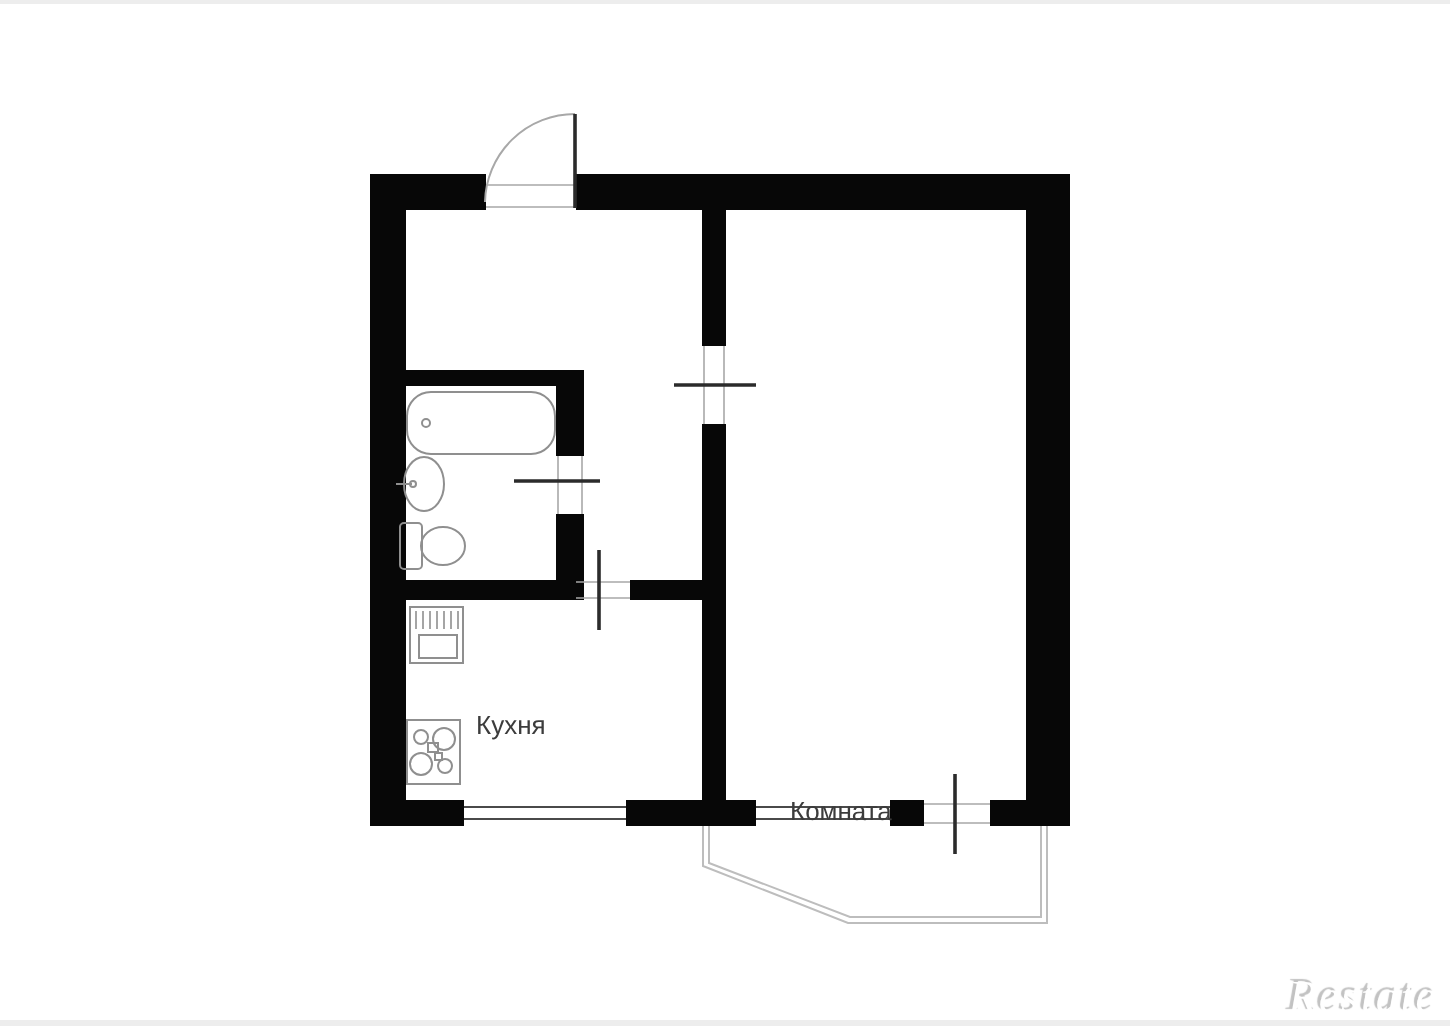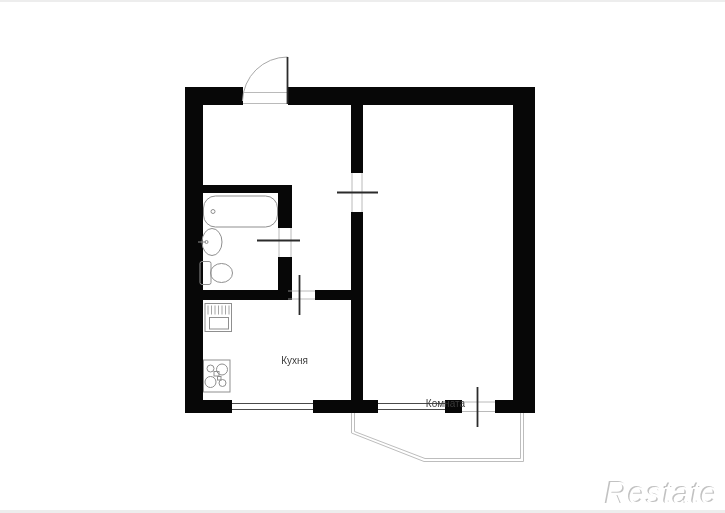--- a/index.html
+++ b/index.html
@@ -15,27 +15,27 @@
   .wall{position:absolute;background:var(--wall,#070707);}
   svg.layer{position:absolute;left:0;top:0;}
   .fixture{fill:none;stroke:var(--fixture,#8f8f8f);stroke-width:1;}
   .fixture .hatch{stroke-width:0.8;}
   .leaf{fill:none;stroke:var(--door-leaf,#2b2b2b);stroke-width:1.8;}
   .thin{fill:none;stroke:var(--thin-edge,#a8a8a8);stroke-width:0.8;}
   .arc{fill:none;stroke:var(--thin-edge,#a8a8a8);stroke-width:1;}
   .win{fill:none;stroke:var(--window,#4a4a4a);stroke-width:1.1;}
   .balcony{fill:none;stroke:var(--balcony,#bdbdbd);stroke-width:1;}
   .room-label{
-    position:absolute;width:70px;text-align:right;
-    font-size:10px;line-height:1;color:var(--label,#3c3c3c);
+    position:absolute;width:70px;text-align:left;
+    font-size:13px;line-height:1;color:var(--label,#3c3c3c);
   }
   .watermark{
     position:absolute;right:6px;bottom:1px;
-    font-family:Liberation Sans, sans-serif;font-style:italic;
-    font-size:31px;letter-spacing:1px;
+    font-family:Liberation Serif, serif;font-style:italic;
+    font-size:23px;letter-spacing:1px;
     color:var(--watermark-fill,#ffffff);
     text-shadow:-1.5px -1.5px 0.5px var(--watermark-shadow,#c2c2c2),
                  0.5px 0.5px 0 #ffffff;
   }
 </style>
 </head>
 <body>
 
 <div class="canvas">
 

